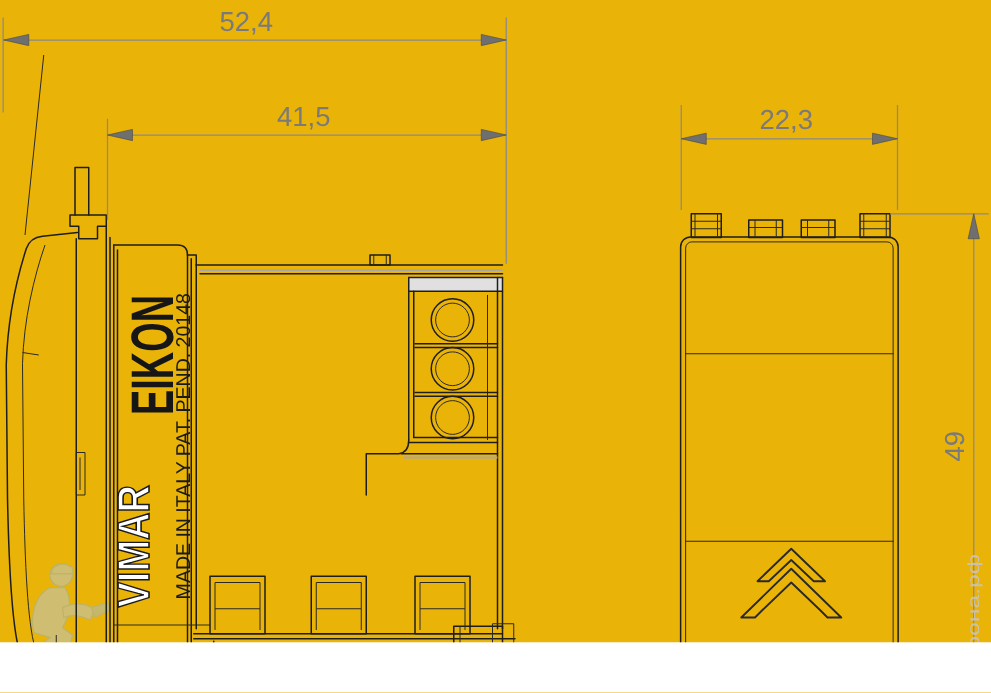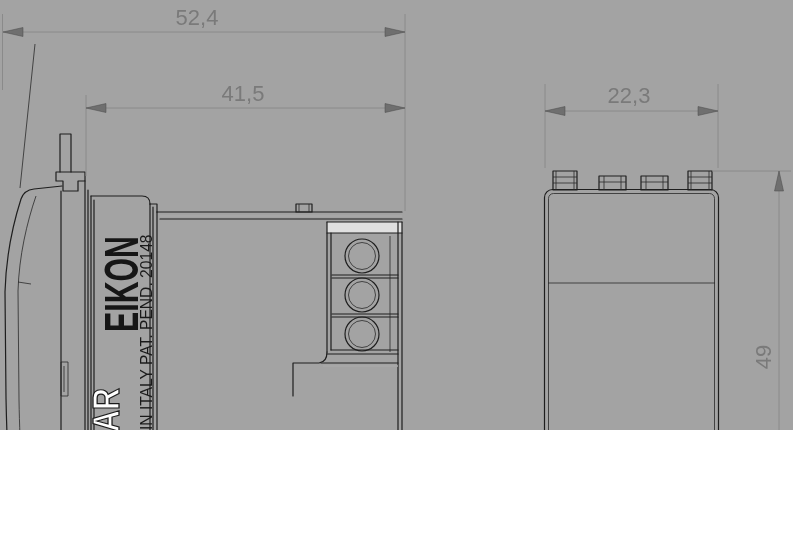--- a/index.html
+++ b/index.html
@@ -1,17 +1,17 @@
 <!DOCTYPE html>
 <html><head>
 <meta charset="utf-8">
 <style>
   html,body{margin:0;padding:0;background:#fff;}
   body{font-family:"Liberation Sans",sans-serif;}
-  #stage{position:relative;width:793px;height:430px;background:#a3a3a3;overflow:hidden;}
+  #stage{position:relative;width:793px;height:514px;background:#eab308;overflow:hidden;}
   svg{position:absolute;left:0;top:0;}
   .outline{stroke:#1e1e1e;fill:none;stroke-width:1.2;stroke-linejoin:round;stroke-linecap:round;}
   .thin{stroke:#2a2a2a;fill:none;stroke-width:0.8;stroke-linejoin:round;}
   .grayline{stroke:#a8a8a8;fill:none;stroke-width:1.6;}
   .dimline{stroke:#8a8a8a;fill:none;stroke-width:1;}
   .arrow{fill:#6f6f6f;stroke:#4a4a4a;stroke-width:0.5;}
   .dimtext{fill:#7a7a7a;font-size:22px;font-family:"Liberation Sans",sans-serif;}
   .brand-eikon{fill:#161616;font-weight:bold;font-size:48px;font-family:"Liberation Sans",sans-serif;}
   .brand-vimar{fill:#ffffff;stroke:#1a1a1a;stroke-width:1.3;font-weight:bold;font-size:36px;font-family:"Liberation Sans",sans-serif;}
   .brand-note{fill:#1a1a1a;font-size:16px;font-family:"Liberation Sans",sans-serif;}

